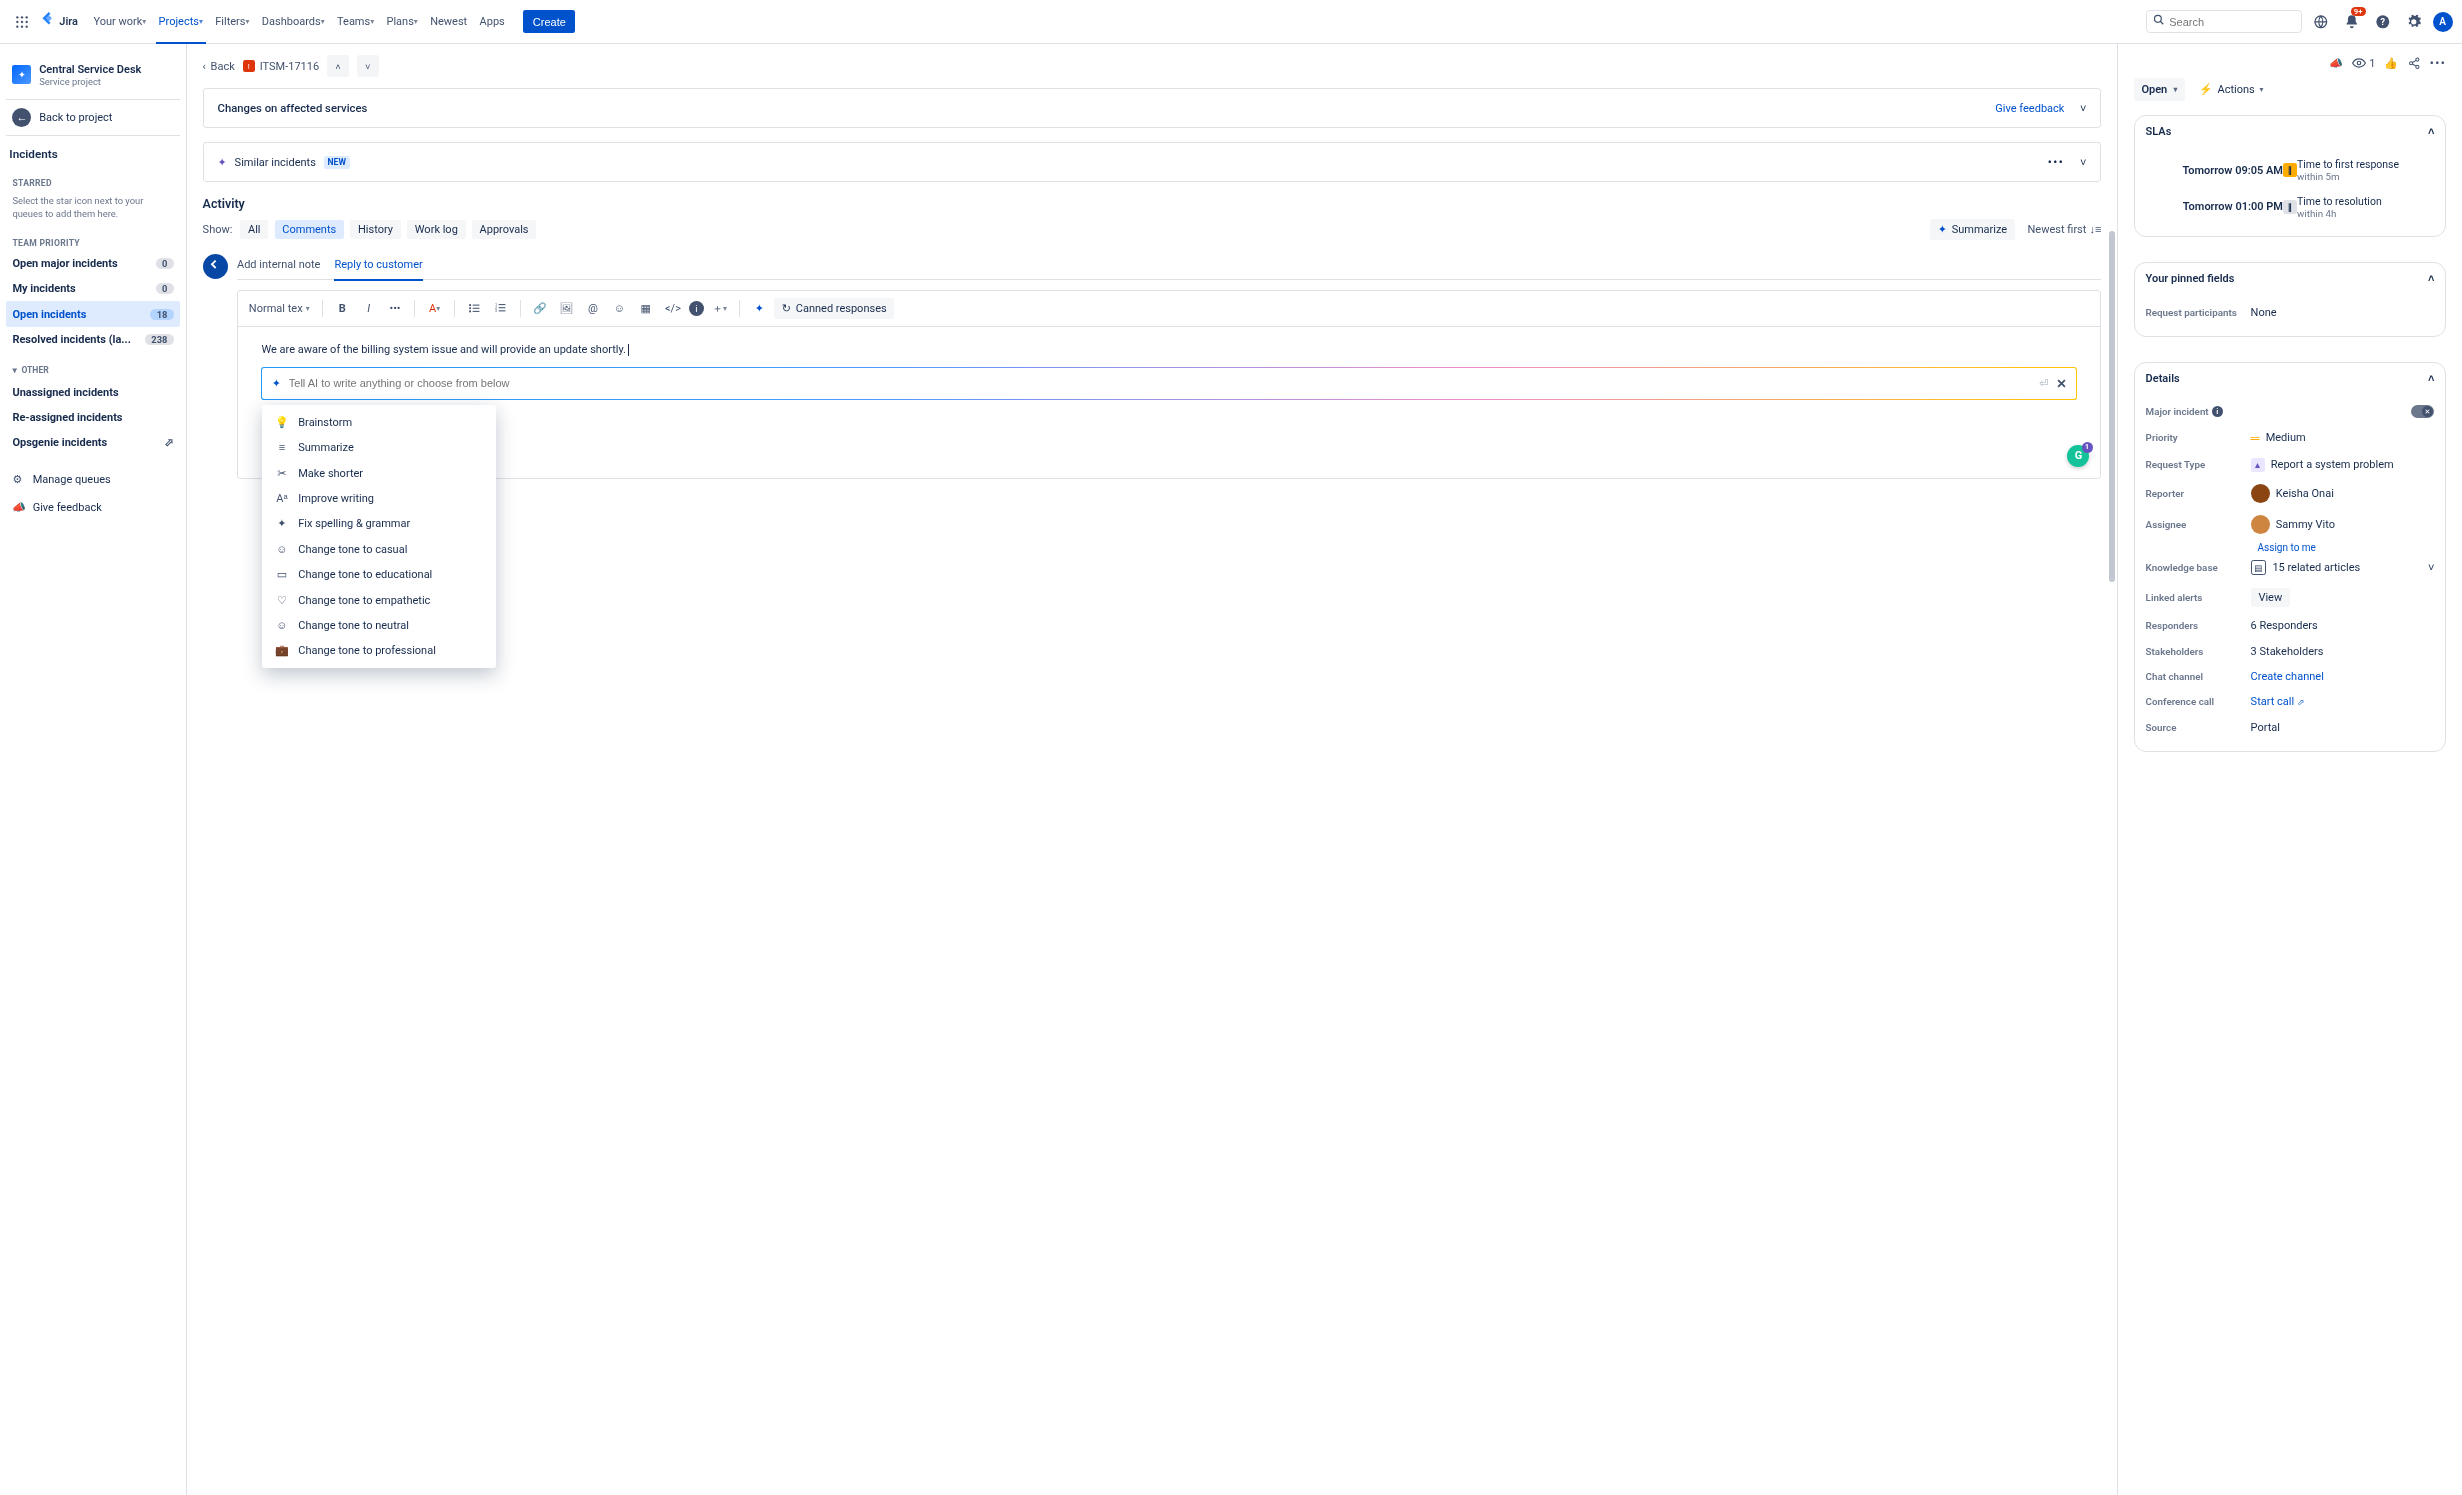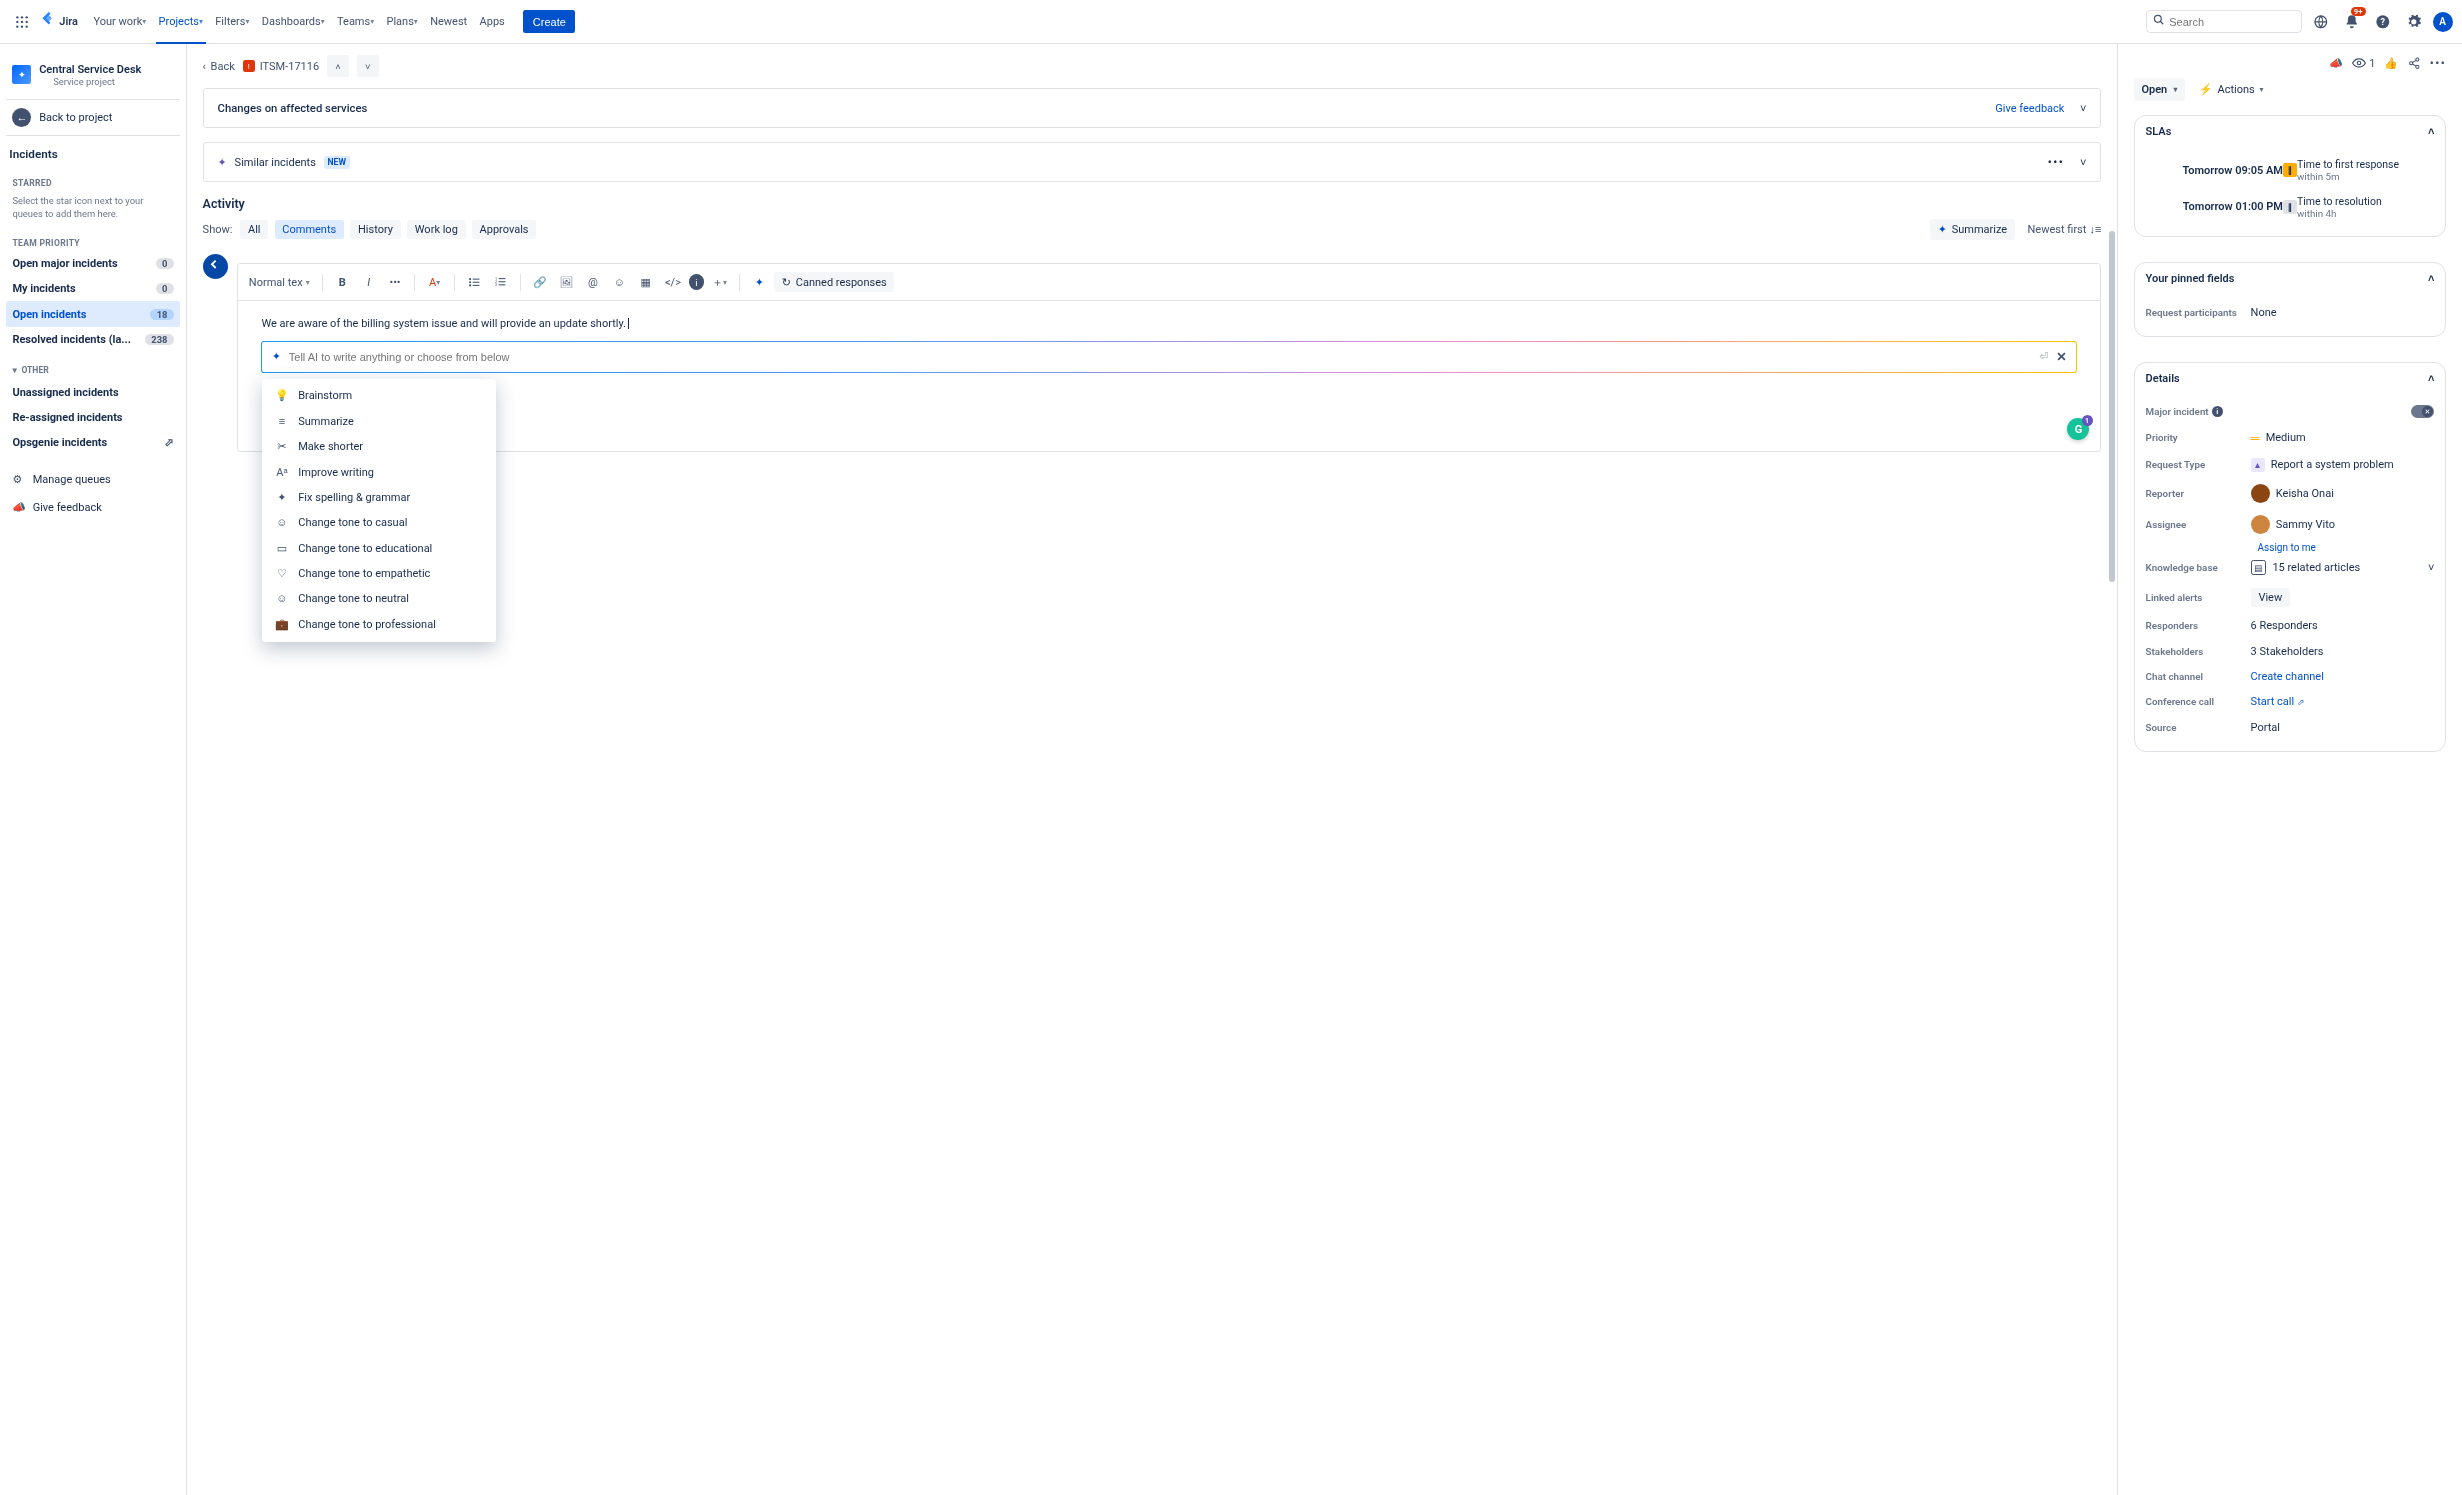--- a/index.html
+++ b/index.html
@@ -26,21 +26,21 @@
   
   .shell { display:flex; height:calc(100vh - 44px); }
   .sidebar { width:187px; border-right:0.8px solid #DFE1E6; padding:12.5px 6.2px 12.5px 6.2px; overflow-y:auto; flex-shrink:0;}
   .main { flex:1; overflow-y:auto; padding:0 15.6px 31px 15.6px; position:relative; border-right:0.8px solid #DFE1E6;}
   .detailpane { width:344px; flex-shrink:0; padding:9.4px 15.6px 31px 15.6px; overflow-y:auto;}
 
   
   .proj-head { display:flex; gap:7.8px; padding:6.2px; align-items:center;}
   .proj-icon { width:19px; height:19px; background:linear-gradient(135deg,#0065FF,#4C9AFF); border-radius:2.3px; display:flex;align-items:center;justify-content:center;color:#fff;font-size:9.4px;}
   .proj-name { font-weight:600; font-size:11px; }
-  .proj-sub { font-size:9.4px; color:#6B778C;margin-left:14px; }
+  .proj-sub { font-size:9.4px; color:#6B778C; }
   .back-proj { display:flex; align-items:center; gap:7.8px; padding:7.8px 6.2px; margin-top:6.2px; cursor:pointer; border-top:0.8px solid #DFE1E6; border-bottom:0.8px solid #DFE1E6;}
   .back-proj .circ { width:19px; height:19px; border-radius:50%; background:#42526E; color:#fff; display:flex; align-items:center; justify-content:center; font-size:11px;}
   .side-h1 { font-weight:600; padding:11px 6.2px 6.2px 3.1px; font-size:11.7px;}
   .side-grouphdr { font-size:8.6px; font-weight:700; color:#6B778C; letter-spacing:0.3px; padding:11px 6.2px 3.1px 6.2px;}
   .side-hint { font-size:9.4px; color:#6B778C; padding:3.1px 6.2px 6.2px 6.2px; line-height:1.4;}
   .queue-item { display:flex; align-items:center; justify-content:space-between; padding:6.2px 6.2px; border-radius:2.3px; cursor:pointer;font-weight:bold;}
   .queue-item .lbl { overflow:hidden; text-overflow:ellipsis; white-space:nowrap;}
   .queue-item .cnt { background:#DFE1E6; border-radius:6.2px; padding:0 6.2px; font-size:9.4px; color:#42526E; margin-left:6.2px; flex-shrink:0;}
   .queue-item.active { background:#DEEBFF; color:#0052CC;}
   .queue-item.active .cnt { background:#B3D4FF;}
@@ -356,20 +356,24 @@
       </div>
     </div>
 
     <div class="comment-block">
       <div class="avatar">
         <svg width="14" height="14" viewBox="0 0 32 32" fill="#fff">
             <path d="M16 2L6 12l10 10 3-3-7-7 7-7z"></path>
           </svg>
       </div>
       <div style="flex:1;">
+        <div class="tabsrow">
+          <div class="ctab">Add internal note</div>
+          <div class="ctab active">Reply to customer</div>
+        </div>
         <div class="editor">
           <div class="toolbar">
             <div class="tbtn textstyle-dd">
               <span>Normal tex</span>
                 <span class="chev-down">▾</span>
             </div>
             <div class="tsep"></div>
             <div class="tbtn">
                 <b>B</b>
               </div>

